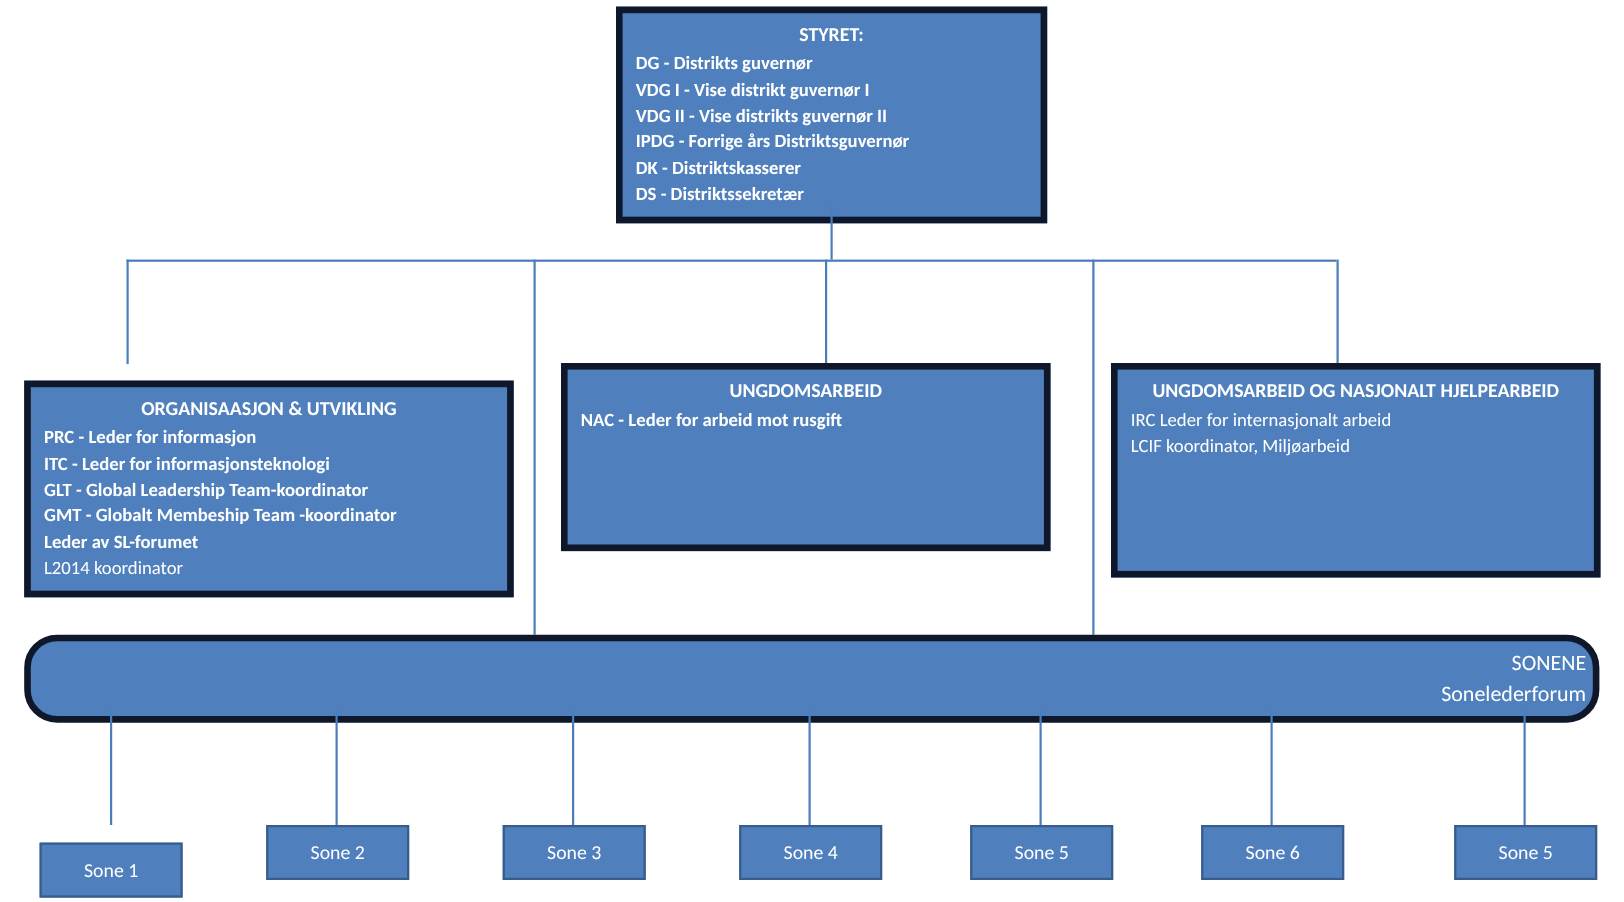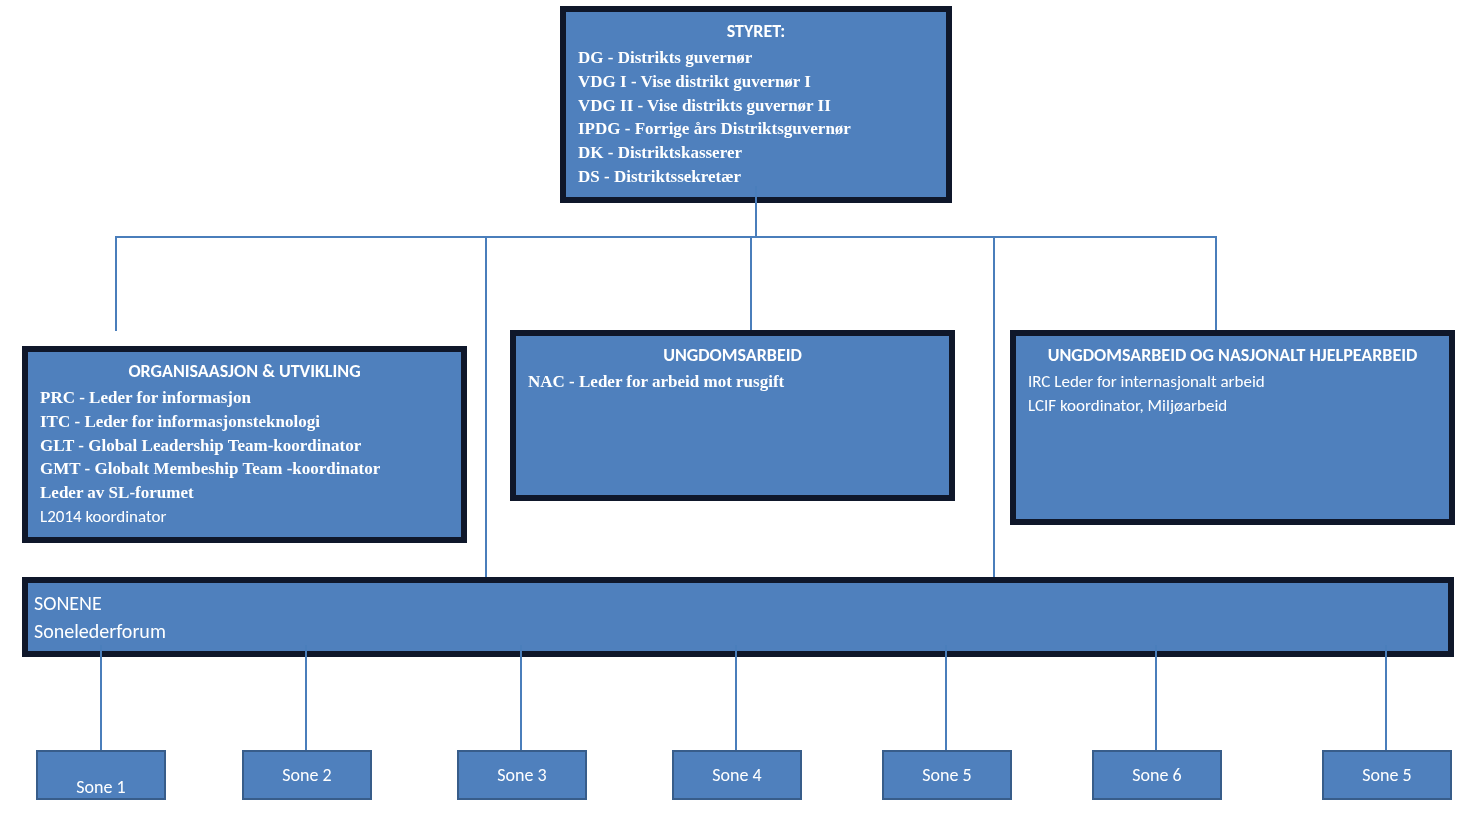--- a/index.html
+++ b/index.html
@@ -20,22 +20,22 @@
   .box-title {
     font-weight: bold;
     text-align: center;
     font-size: 18px;
     margin-bottom: 4px;
   }
   .box-line {
     font-size: 17px;
     line-height: 1.4;
   }
-  .bold { font-weight: bold; font-family: Liberation Serif, serif; }
-  .center { text-align: left; }
+  .bold { font-weight: bold; }
+  .center { text-align: right; border-radius: 30px; }
   .connector {
     position: absolute;
     background: #4a7ebb;
   }
   .sone-box {
     position: absolute;
     background: #4f80bd;
     border: 2px solid #385d8a;
     color: #fff;
     font-size: 18px;
@@ -96,21 +96,21 @@
 </div>
 
 <div class="connector" style="left:100px; top:645px; width:2px; height:105px;"></div>
 <div class="connector" style="left:305px; top:645px; width:2px; height:105px;"></div>
 <div class="connector" style="left:520px; top:645px; width:2px; height:105px;"></div>
 <div class="connector" style="left:735px; top:645px; width:2px; height:105px;"></div>
 <div class="connector" style="left:945px; top:645px; width:2px; height:105px;"></div>
 <div class="connector" style="left:1155px; top:645px; width:2px; height:105px;"></div>
 <div class="connector" style="left:1385px; top:645px; width:2px; height:105px;"></div>
 
-<div class="sone-box" style="left:36px; top:750px;align-items:flex-end;">
+<div class="sone-box" style="left:36px; top:766px;">
     <span>Sone  1</span>
   </div>
 <div class="sone-box" style="left:242px; top:750px;">
     <span>Sone  2</span>
   </div>
 <div class="sone-box" style="left:457px; top:750px;">
     <span>Sone  3</span>
   </div>
 <div class="sone-box" style="left:672px; top:750px;">
     <span>Sone  4</span>

